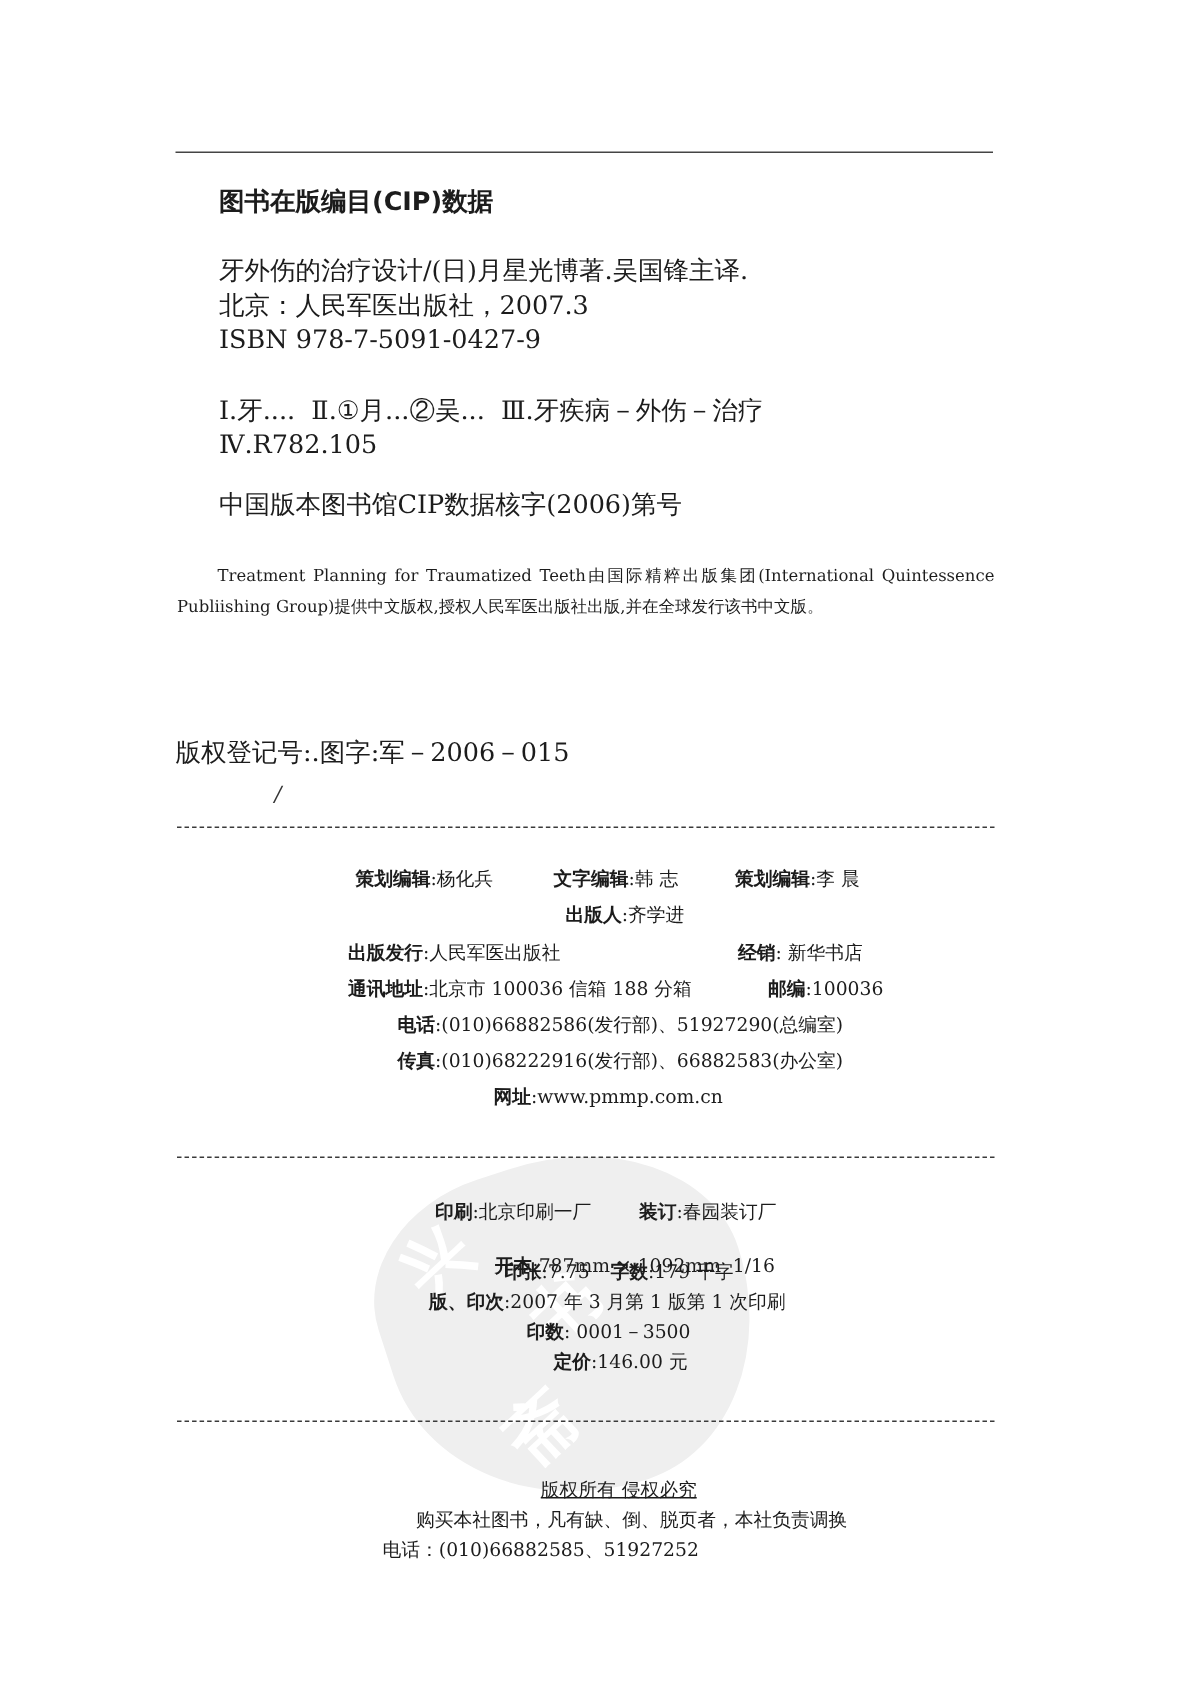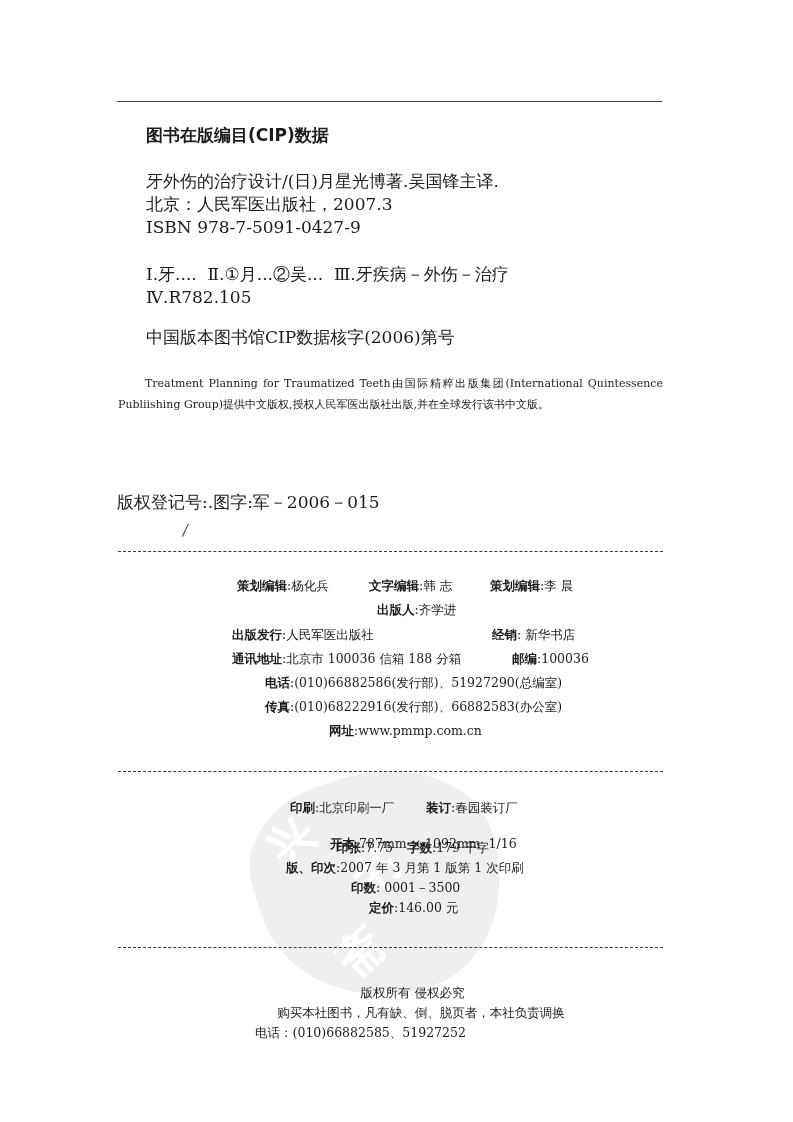--- a/index.html
+++ b/index.html
@@ -127,21 +127,21 @@
   <div class="t small" style="left:329px;top:880px;">
     <span class="b">印数</span><span>: 0001－3500</span>
   </div>
   <div class="t small" style="left:347px;top:900px;">
     <span class="b">定价</span><span>:146.00 元</span>
   </div>
 
   <div class="rule" style="left:118px;top:947px;width:545px;"></div>
 
   <div class="t small" style="left:0;width:793px;text-align:center;top:985px;">
-    <span style="position:relative;left:-6px;">版权所有  侵权必究</span>
+    <span style="position:relative;left:-6px;text-decoration:underline;">版权所有  侵权必究</span>
   </div>
   <div class="t small" style="left:0;width:786px;text-align:center;top:1005px;">
     <span style="position:relative;left:6px;">购买本社图书，凡有缺、倒、脱页者，本社负责调换</span>
   </div>
   <div class="t small" style="left:0;width:657px;text-align:center;top:1025px;">
     <span style="position:relative;left:10px;">电话：(010)66882585、51927252</span>
   </div>
 
 </div>
 

